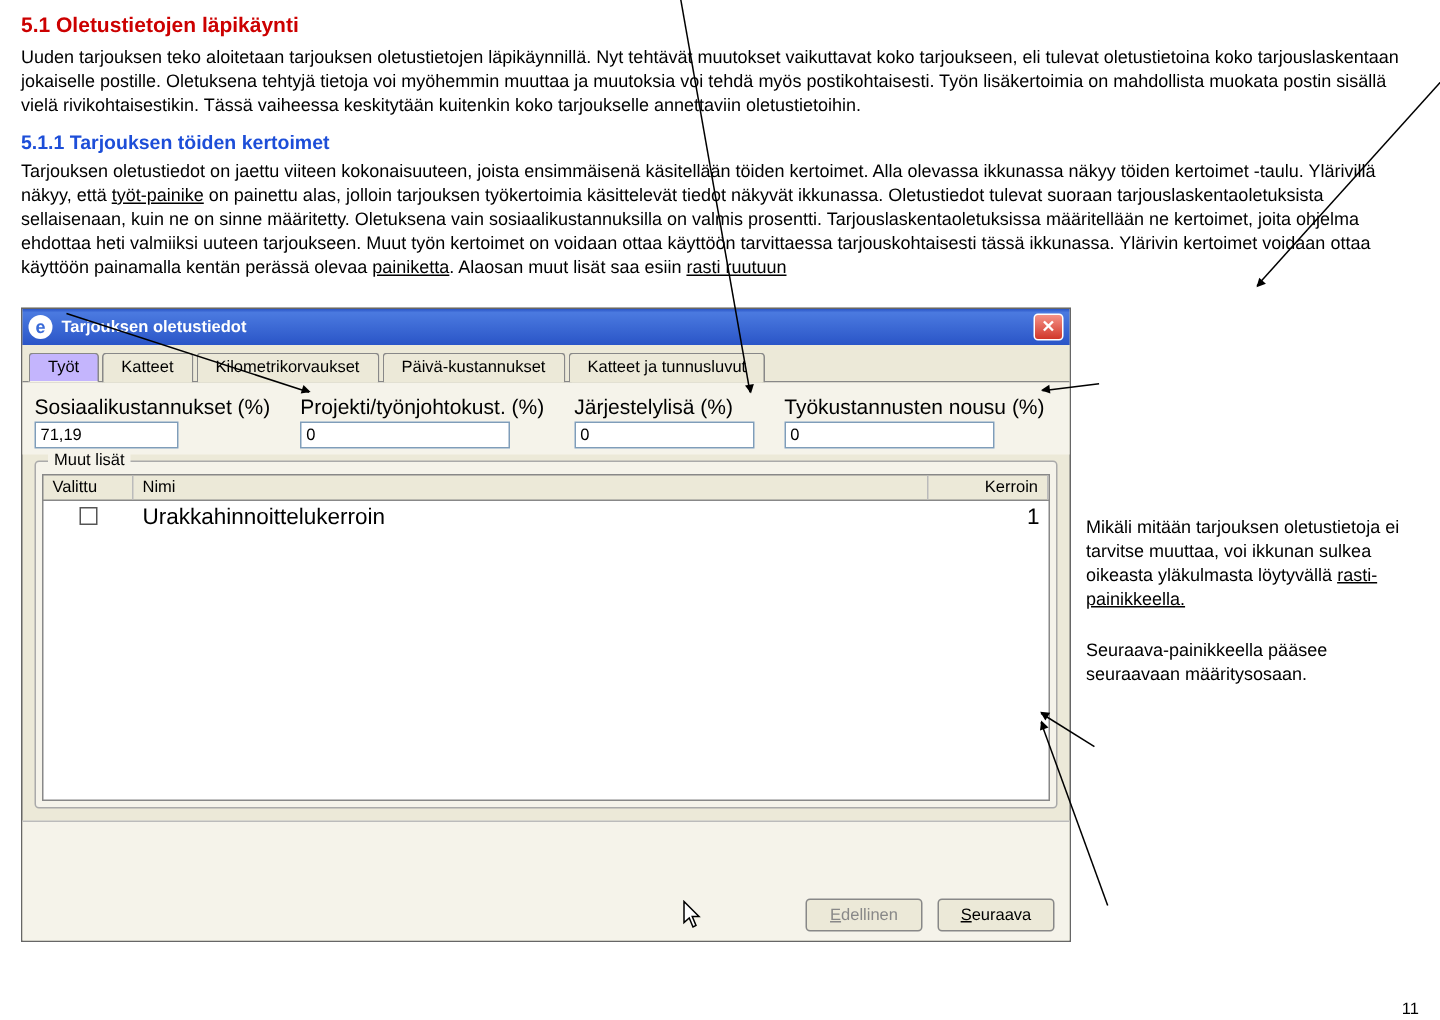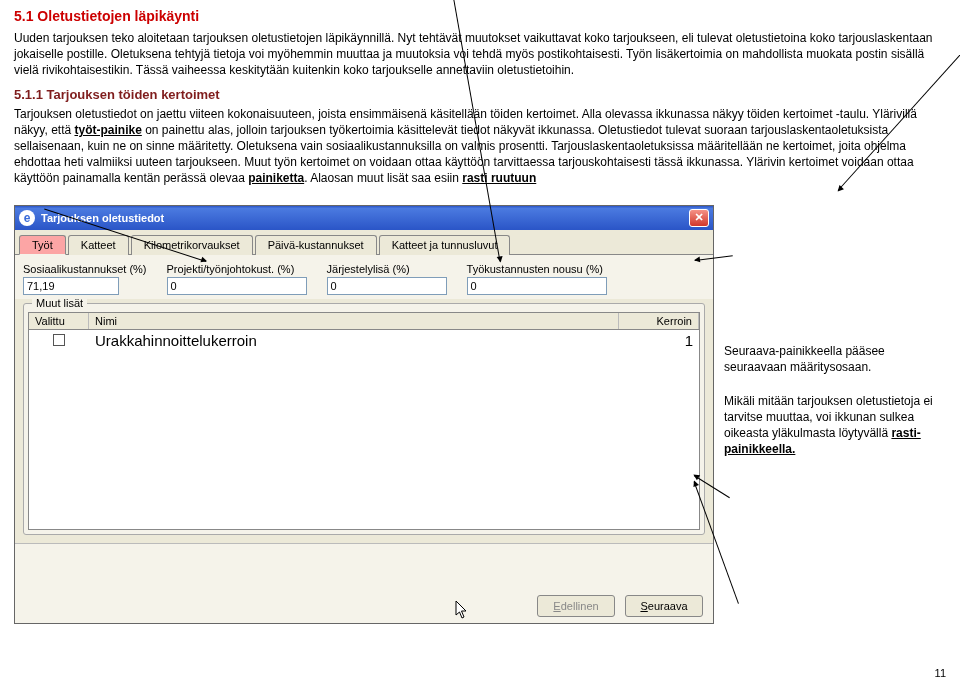--- a/index.html
+++ b/index.html
@@ -1,44 +1,44 @@
 <!DOCTYPE html>
 <html><head>
 <meta charset="utf-8">
 <style>
   * { box-sizing: border-box; margin: 0; padding: 0; }
   body { font-family: Arial, sans-serif; font-size: 12px; background: #fff; width: 960px; height: 680px; position: relative; color: #000; }
   .page { padding: 8px 14px; }
   .h1 { color: #c00; font-size: 14px; font-weight: bold; margin-bottom: 6px; }
   .para { font-size: 12px; line-height: 1.35; margin-bottom: 8px; }
-  .h2 { color: #7f1d1d; font-size: 13px; font-weight: bold; margin-bottom: 4px; }
+  .h2 { color: #1d4ed8; font-size: 13px; font-weight: bold; margin-bottom: 4px; }
   .u { text-decoration: underline; }
-  .b { font-weight: bold; }
+  .b { font-weight: normal; }
   .columns { display: flex; gap: 10px; }
   .left-col { width: 700px; position: relative; }
   .right-col { flex: 1; font-size: 12px; line-height: 1.35; }
   .right-block { margin-top: 18px; }
   .arrow-line { position: absolute; height: 1px; background: #000; }
   .arrow-line::after { content: ""; position: absolute; right: -1px; top: -3px; border-left: 6px solid #000; border-top: 3.5px solid transparent; border-bottom: 3.5px solid transparent; }
   .arrow-line-left::after { left: -1px; right: auto; border-left: none; border-right: 6px solid #000; }
   
   
   .window { border: 1px solid #666; margin-top: 10px; background: #ece9d8; font-family: Tahoma, sans-serif; font-size: 11px; }
   .titlebar { background: linear-gradient(to bottom, #2a55c7 0%, #4b7ae0 10%, #2a55c7 100%); color: #fff; height: 24px; display: flex; align-items: center; padding: 0 4px; }
   .titlebar .e-icon { width: 16px; height: 16px; background: #fff; border-radius: 50%; color: #3a6bd8; font-weight: bold; display: flex; align-items: center; justify-content: center; font-size: 12px; margin-right: 6px; }
   .titlebar .title { flex: 1; font-weight: bold; }
   .closebtn { width: 20px; height: 18px; background: linear-gradient(to bottom, #f59287, #d1372a); border: 1px solid #fff; border-radius: 3px; color: #fff; display: flex; align-items: center; justify-content: center; font-weight: bold; font-size: 11px; cursor: pointer; }
   
   .tabs { display: flex; padding: 4px 4px 0 4px; border-bottom: 1px solid #888; background: #ece9d8; }
   .tab { padding: 3px 12px; border: 1px solid #888; border-bottom: none; background: #ece9d8; margin-right: 2px; border-radius: 3px 3px 0 0; position: relative; top: 1px; cursor: pointer; }
-  .tab.active { background: #fca5a5; border-bottom: 1px solid #f5f3ea; font-weight: normal; }
+  .tab.active { background: #c4b5fd; border-bottom: 1px solid #f5f3ea; font-weight: normal; }
   
   .form-row { display: flex; gap: 20px; padding: 8px 8px 4px; background: #f5f3ea; }
   .form-group { display: flex; flex-direction: column; }
-  .form-group label { font-size: 11px; margin-bottom: 2px; }
+  .form-group label { font-size: 14px; margin-bottom: 2px; }
   .form-group input { border: 1px solid #7f9db9; background: #fff; height: 18px; padding: 1px 3px; font-size: 11px; }
   
   .groupbox { margin: 4px 8px 8px; border: 1px solid #aaa; border-radius: 3px; background: #f5f3ea; position: relative; padding: 8px 4px 4px; }
   .groupbox-title { position: absolute; top: -7px; left: 8px; background: #f5f3ea; padding: 0 4px; font-size: 11px; }
   
   .listhdr { display: flex; border: 1px solid #888; background: #ece9d8; align-items: center; }
   .listhdr .col { padding: 2px 6px; border-right: 1px solid #bbb; font-size: 11px; }
   .col-valittu { width: 60px; }
   .col-nimi { flex: 1; }
   .col-kerroin { width: 80px; text-align: right; }
@@ -128,24 +128,24 @@
           </div>
         </div>
         <div class="btnrow">
           <button class="winbtn disabled"><span class="mn">E</span><span>dellinen</span></button>
           <button class="winbtn"><span class="mn">S</span><span>euraava</span></button>
         </div>
       </div>
     </div>
     <div class="right-col">
       <div style="height:130px"></div>
-      <div class="right-block">Seuraava-painikkeella pääsee seuraavaan määritysosaan.</div>
       <div class="right-block">
         <span>Mikäli mitään tarjouksen oletustietoja ei tarvitse muuttaa, voi ikkunan sulkea oikeasta yläkulmasta löytyvällä </span><span class="u b">rasti-painikkeella.</span>
       </div>
+      <div class="right-block">Seuraava-painikkeella pääsee seuraavaan määritysosaan.</div>
     </div>
   </div>
 </div>
 
 <div class="arrow-line" id="arrA"></div>
 <div class="arrow-line" id="arrB"></div>
 <div class="arrow-line" id="arrC"></div>
 <div class="arrow-line arrow-line-left" id="arrD"></div>
 <div class="arrow-line arrow-line-left" id="arrE"></div>
 <div class="arrow-line arrow-line-left" id="arrE2"></div>

